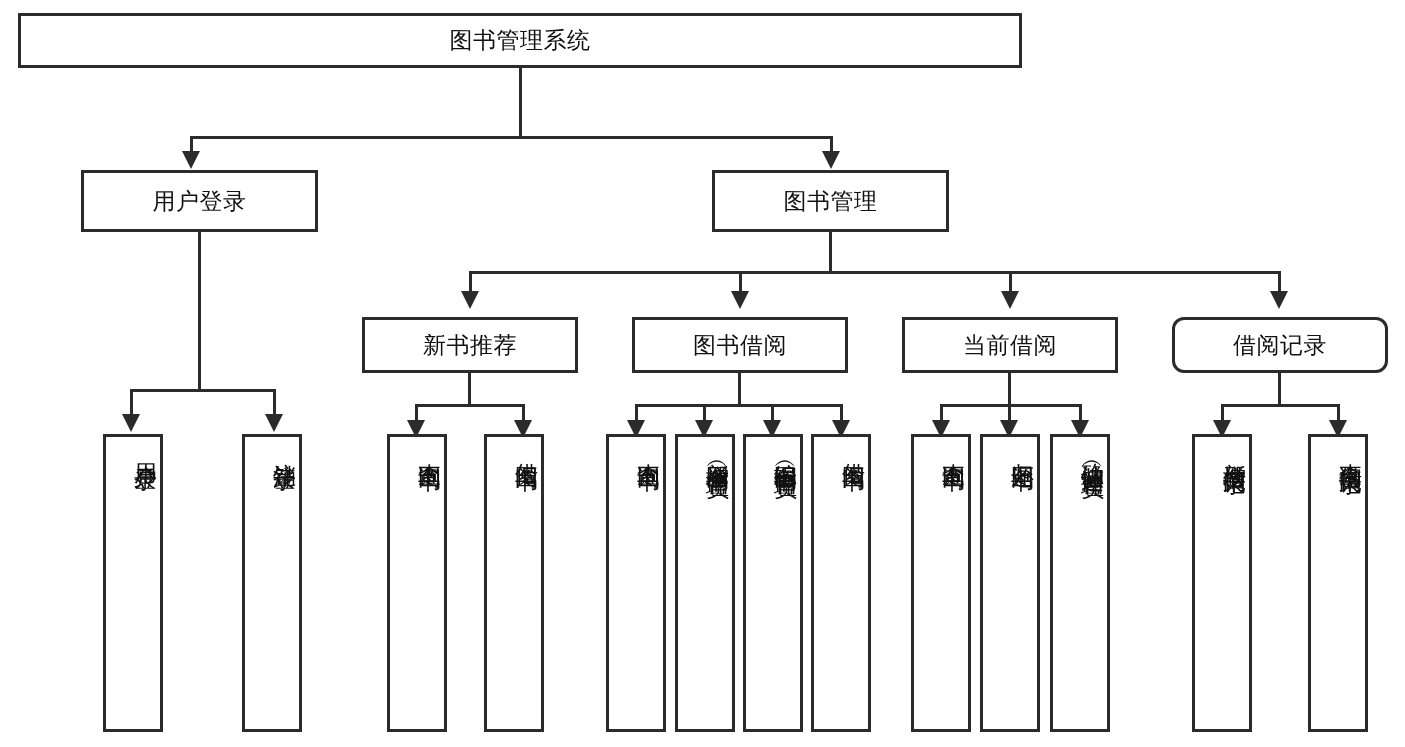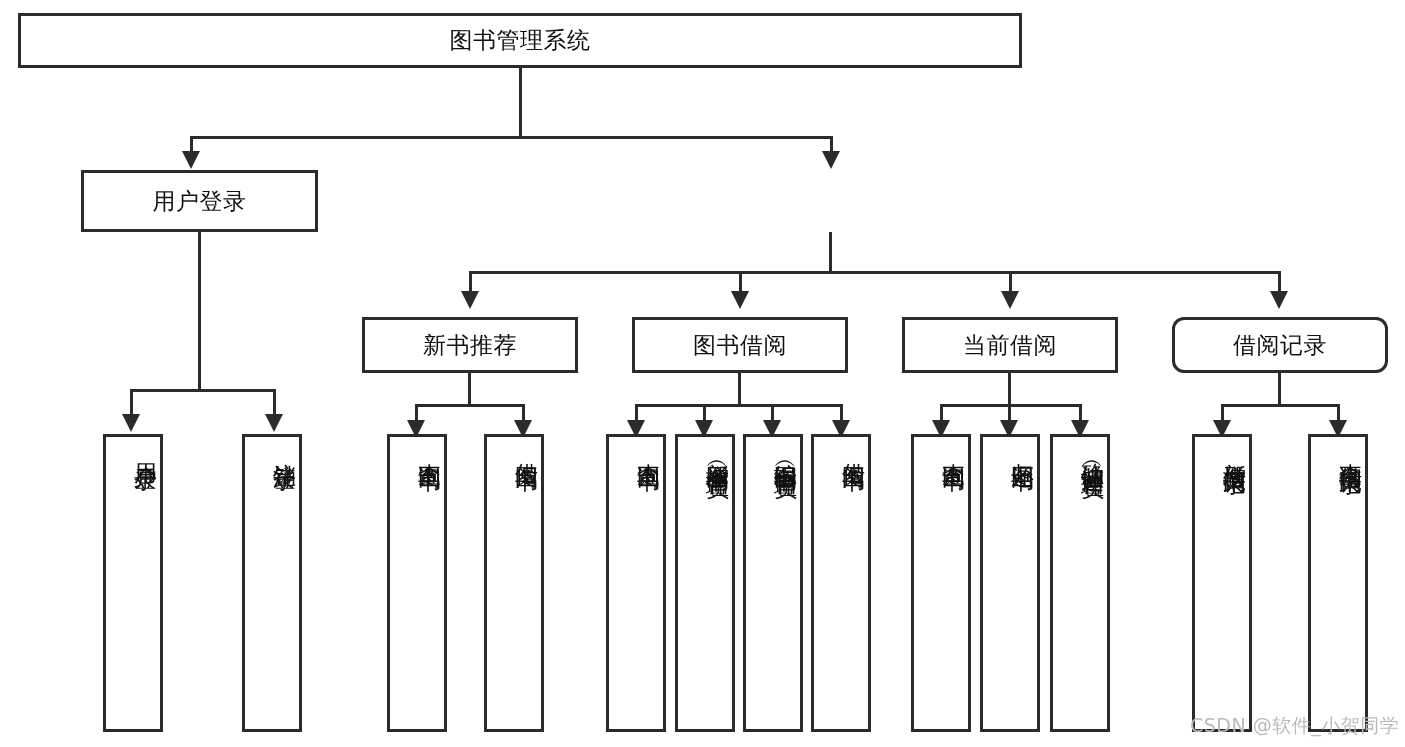--- a/index.html
+++ b/index.html
@@ -98,20 +98,23 @@
   <div class="hline" style="left:190px; top:136px; width:643px; height:3px;"></div>
 
   <div class="vline" style="left:190px; top:136px; width:3px; height:17px;"></div>
   <div class="arrow" style="left:182px; top:151px;"></div>
   <div class="vline" style="left:830px; top:136px; width:3px; height:17px;"></div>
   <div class="arrow" style="left:822px; top:151px;"></div>
 
   <div class="node h" style="left:81px; top:170px; width:237px; height:62px;">
     <span>用户登录</span>
   </div>
+  <div class="node h" style="left:712px; top:170px; width:237px; height:62px;">
+    <span>图书管理</span>
+  </div>
 
   <div class="vline" style="left:198px; top:232px; width:3px; height:160px;"></div>
   <div class="hline" style="left:130px; top:389px; width:146px; height:3px;"></div>
   <div class="vline" style="left:130px; top:389px; width:3px; height:27px;"></div>
   <div class="arrow" style="left:122px; top:414px;"></div>
   <div class="vline" style="left:273px; top:389px; width:3px; height:27px;"></div>
   <div class="arrow" style="left:265px; top:414px;"></div>
 
   <div class="vline" style="left:829px; top:232px; width:3px; height:42px;"></div>
   <div class="hline" style="left:469px; top:271px; width:812px; height:3px;"></div>
@@ -208,17 +211,14 @@
     <span class="vtext">确认归还（管理员）</span>
   </div>
 
   <div class="node v" style="left:1192px; top:434px; width:60px; height:298px;">
     <span class="vtext">新增借阅记录</span>
   </div>
   <div class="node v" style="left:1308px; top:434px; width:60px; height:298px;">
     <span class="vtext">查询借阅记录</span>
   </div>
 
-  <div id="watermark" style="left:1190px; top:713px;">
-    <span>CSDN @软件_小贺同学</span>
-  </div>
 
 </div>
 
 </body></html>

